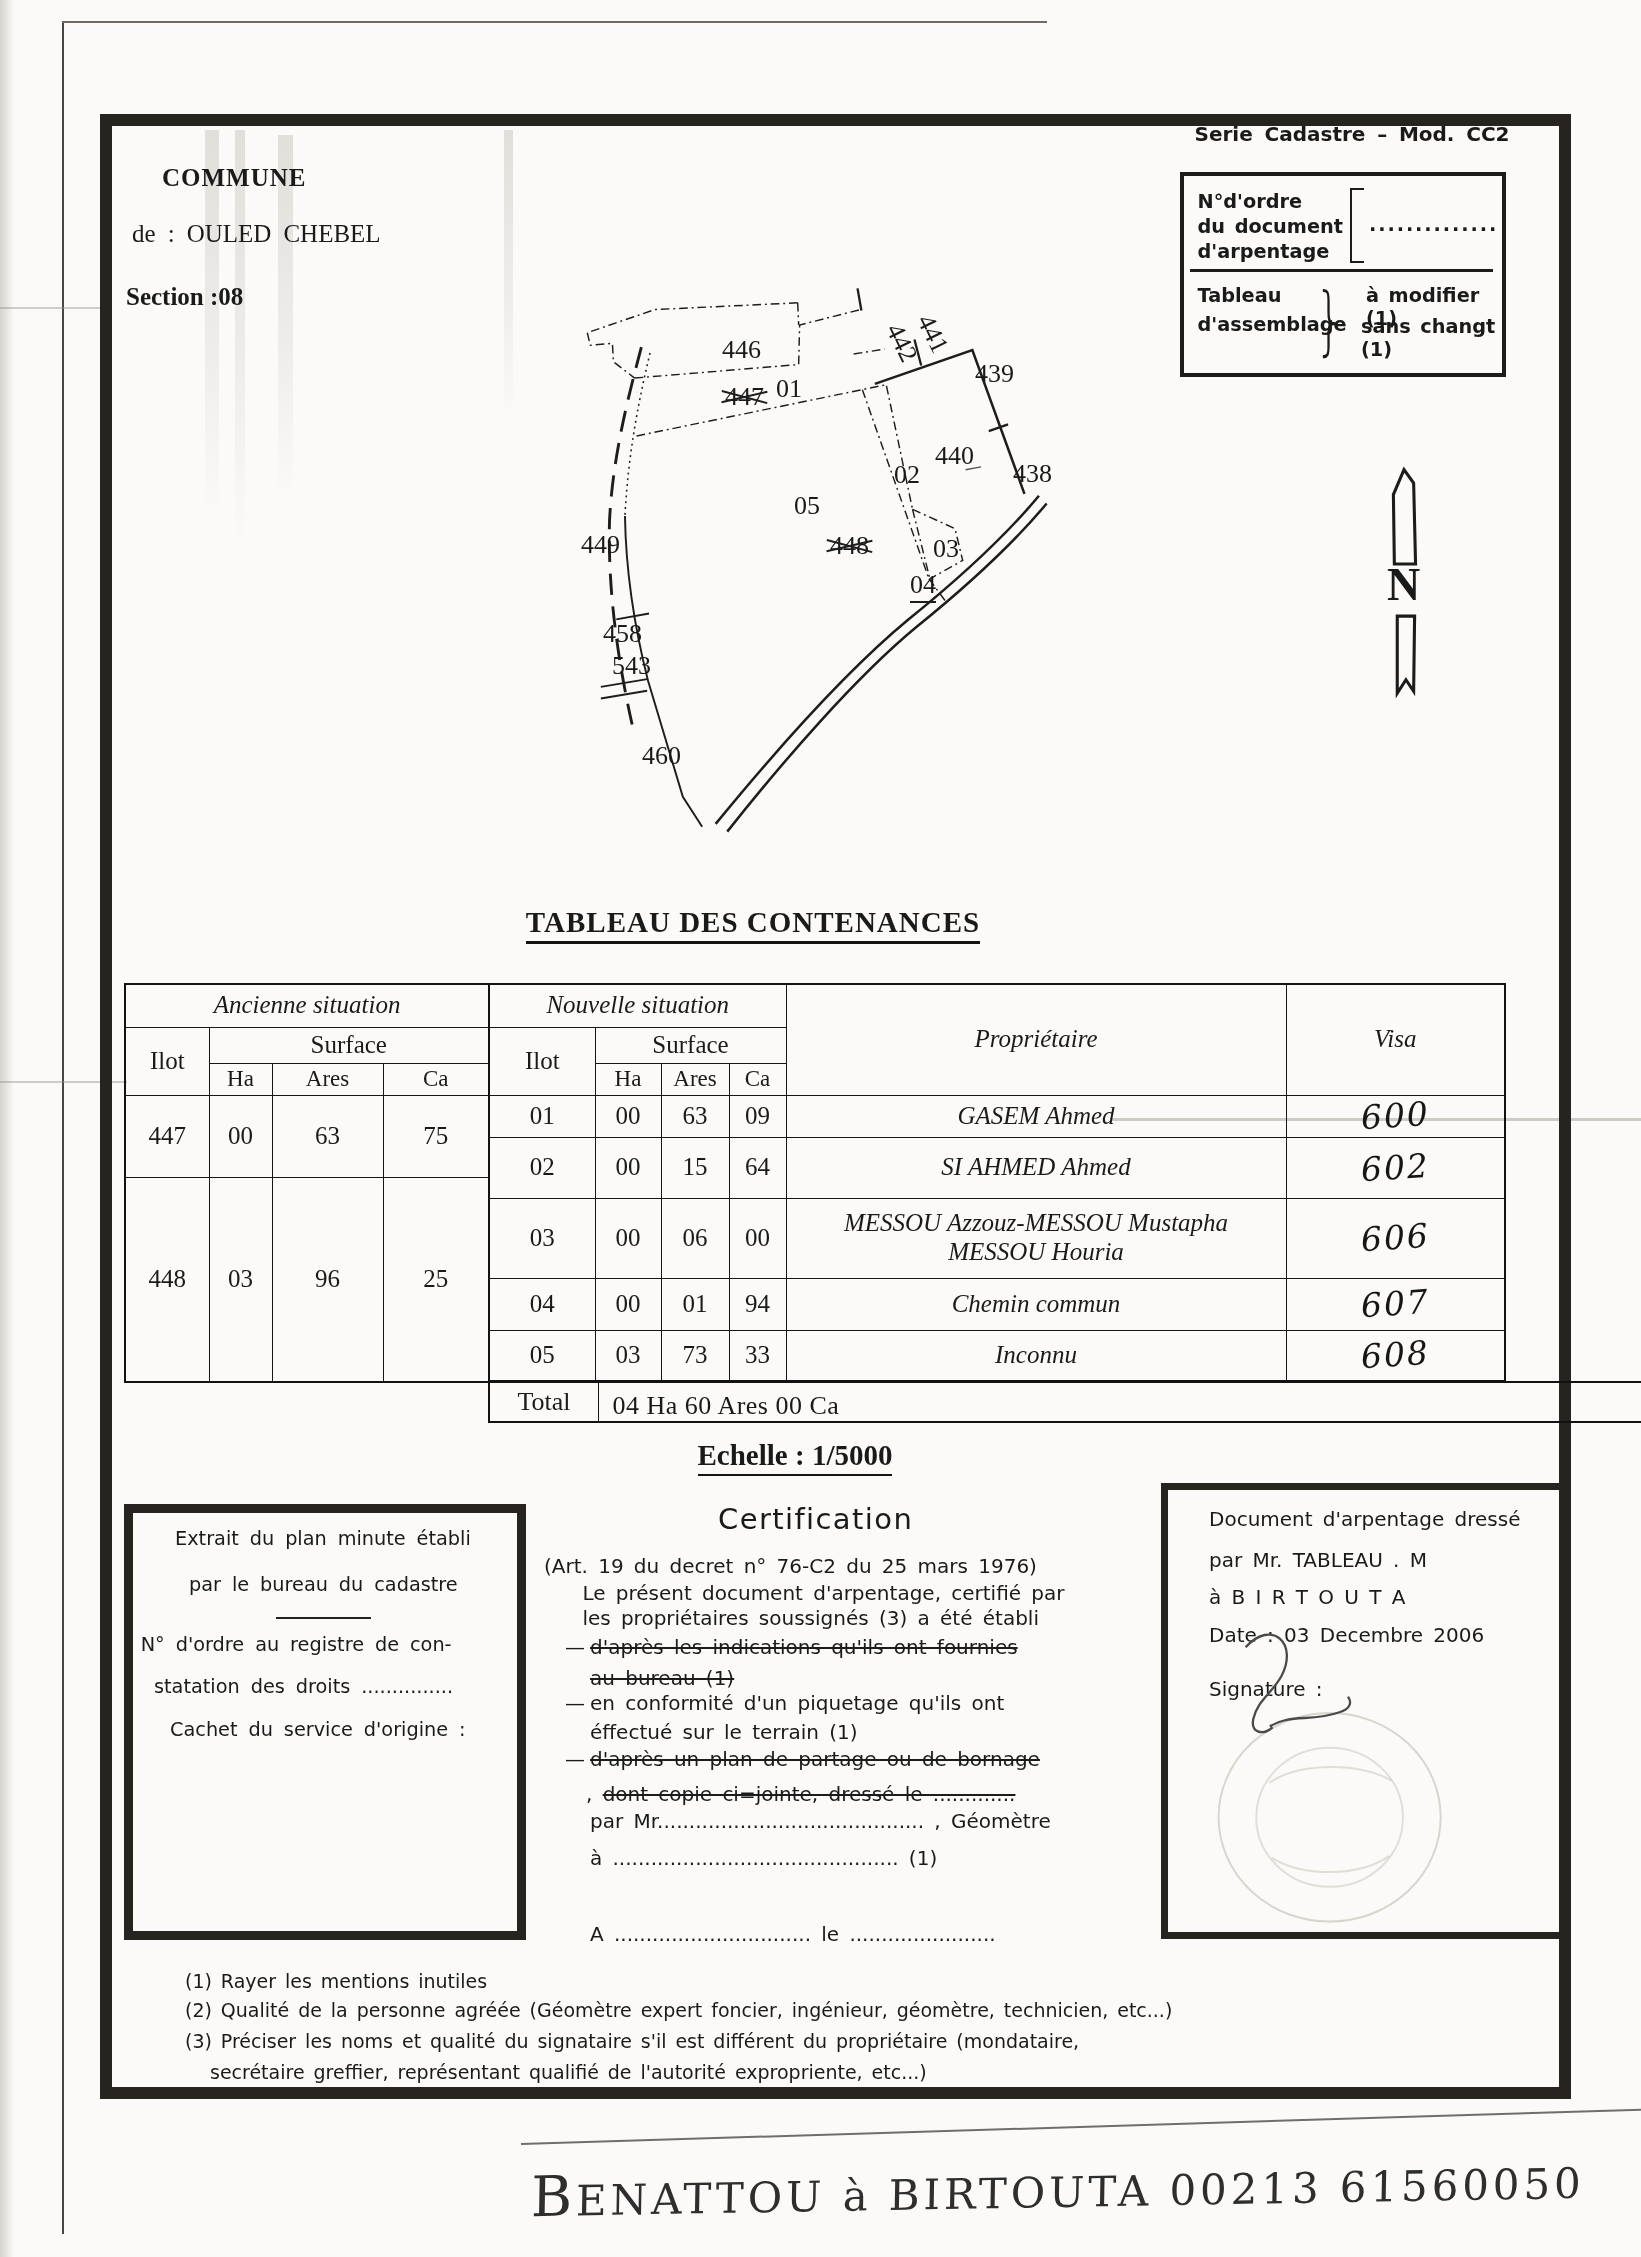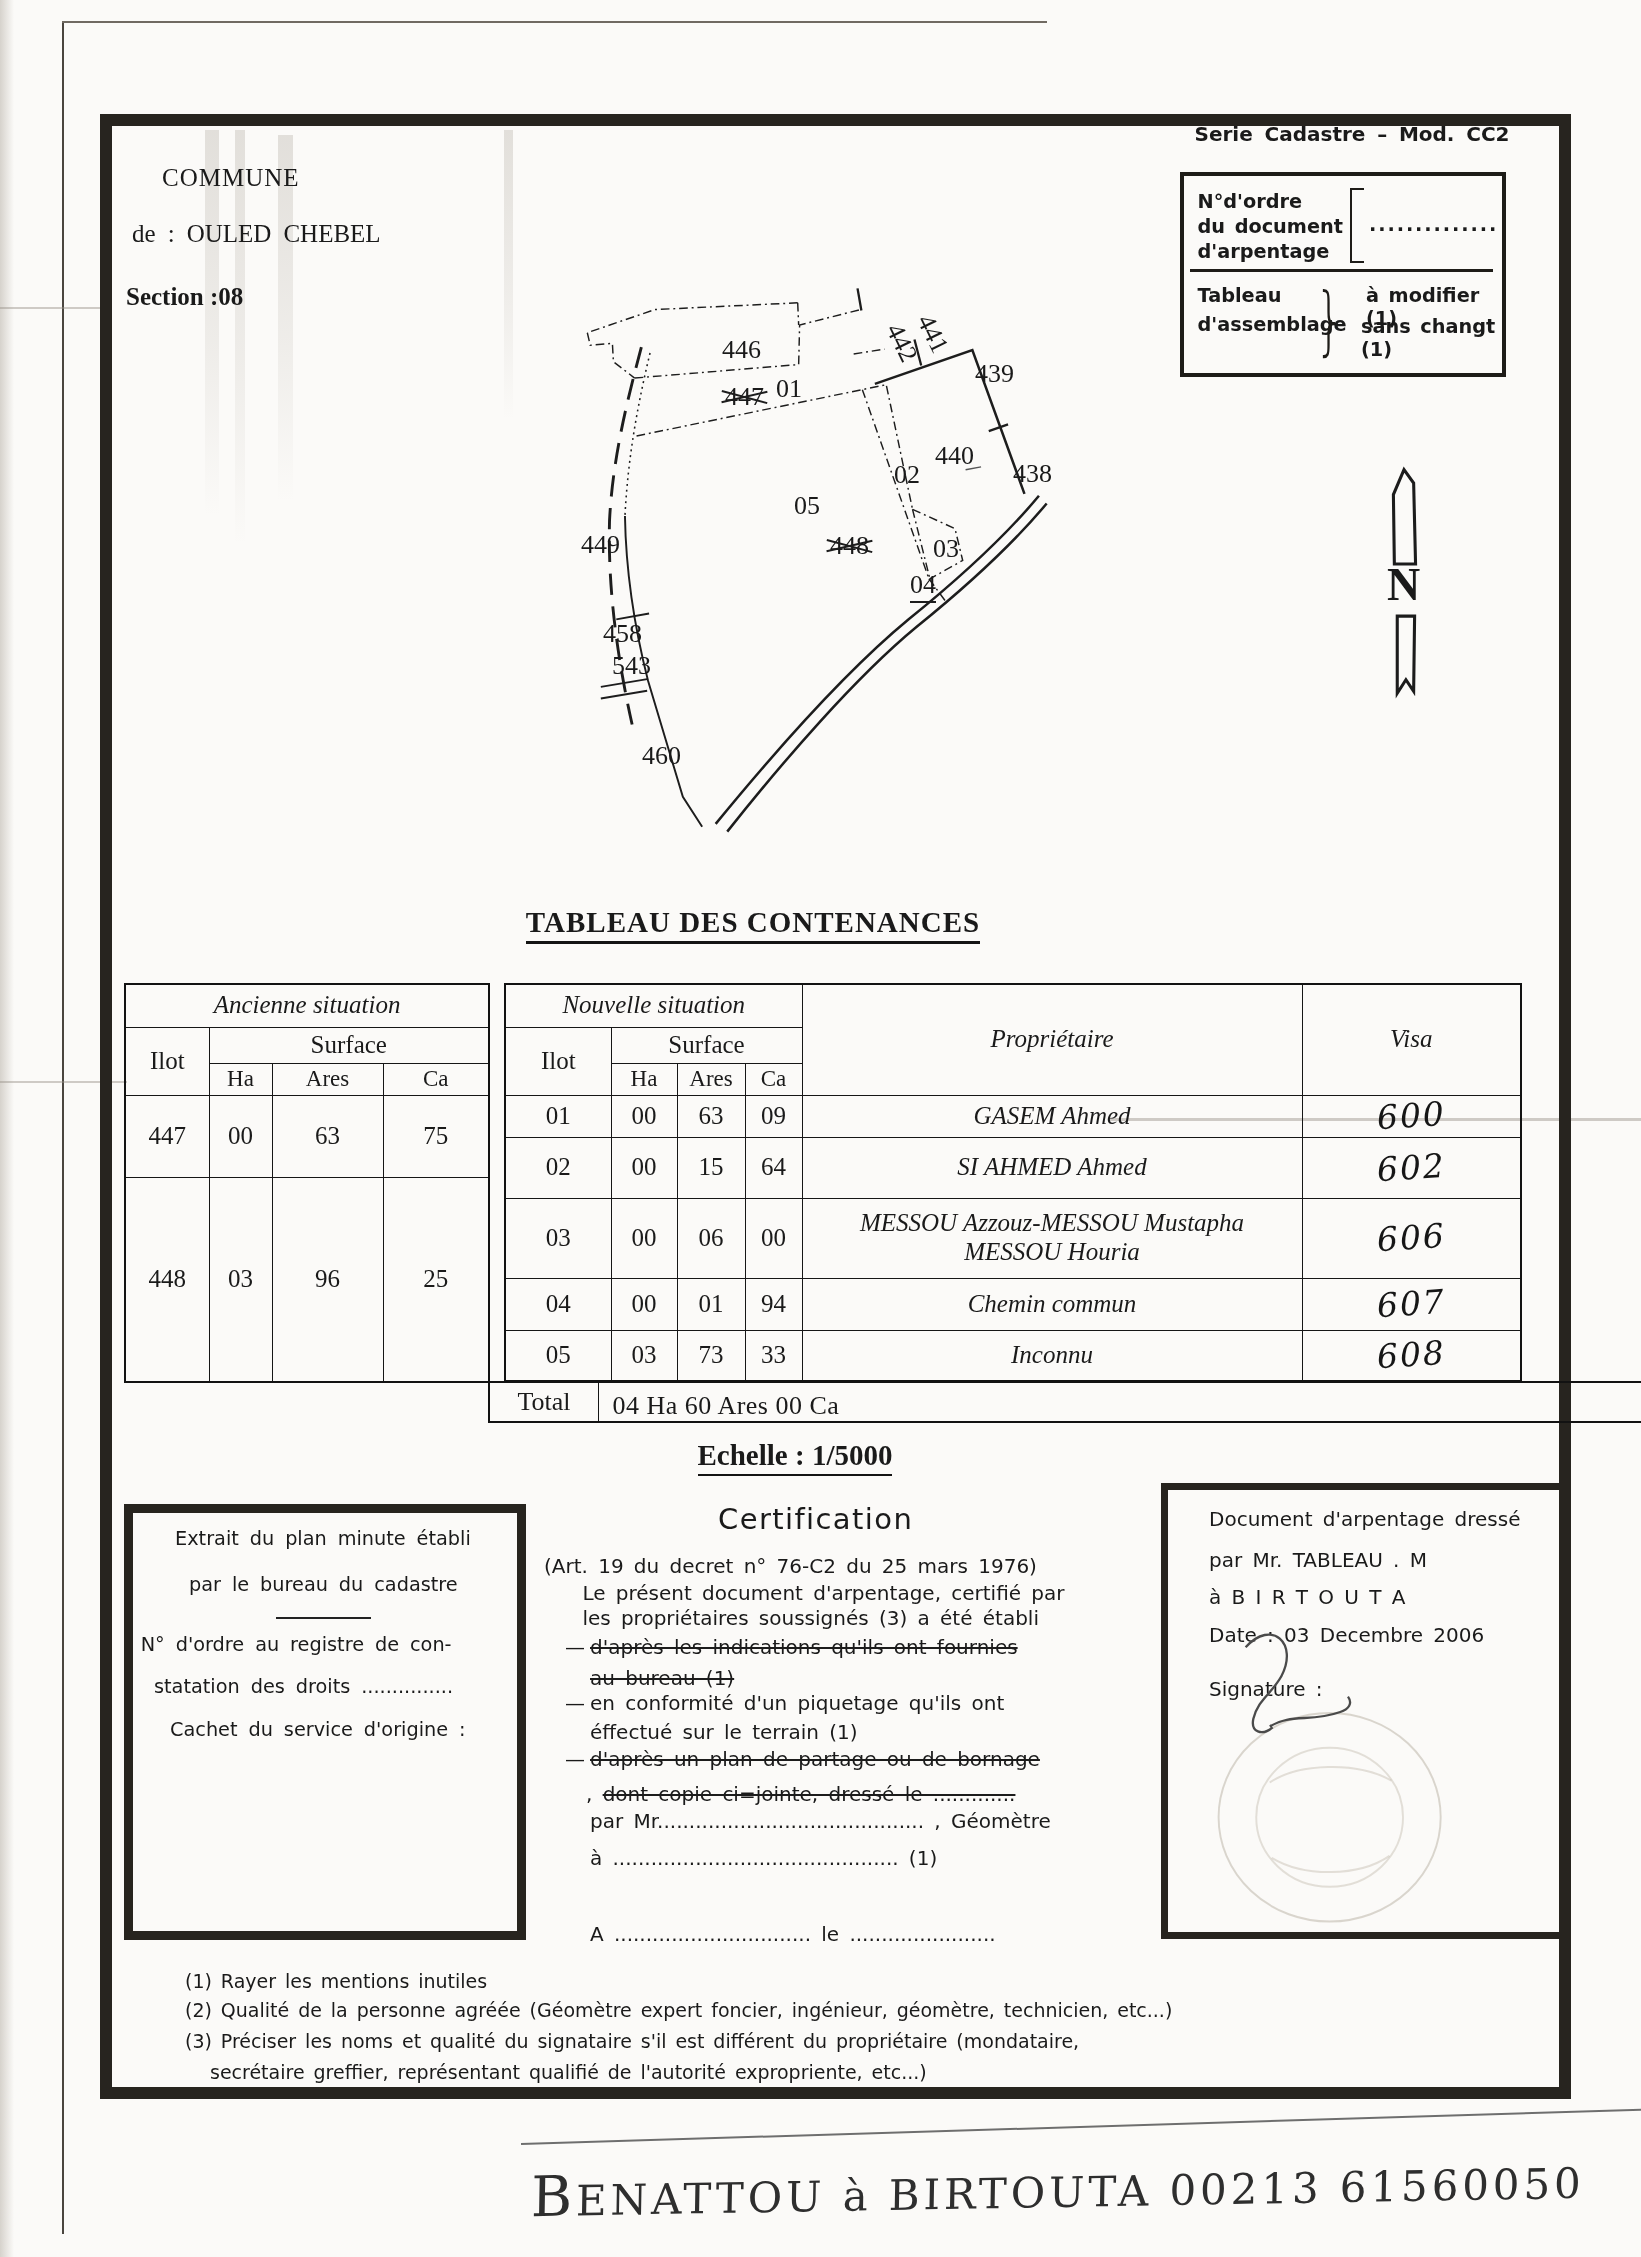--- a/index.html
+++ b/index.html
@@ -12,21 +12,21 @@
   .edge-shadow{left:0;top:0;width:13.5px;height:2257px;background:linear-gradient(to right,#d6d2cc,rgba(214,210,204,0));}
   .thin-v{left:62px;top:23px;width:1.9px;height:2211px;background:#4a453f;}
   .thin-h{left:62px;top:21px;width:985px;height:1.9px;background:#706a62;}
   .streak{background:linear-gradient(to bottom,rgba(125,115,100,.20),rgba(125,115,100,.10) 55%,rgba(125,115,100,0));}
   .fold{background:rgba(150,144,136,.45);}
 
   
   .frame{left:100px;top:114px;width:1471px;height:1985px;border:12.6px solid #27241f;box-sizing:border-box;}
 
   
-  .commune{left:162px;top:164px;font-size:25px;font-weight:400;letter-spacing:1px;}
+  .commune{left:162px;top:164px;font-size:25px;font-weight:700;letter-spacing:1px;}
   .commune-de{left:132px;top:220px;font-size:25px;word-spacing:5.8px;}
   .section{left:126px;top:283px;font-size:25px;font-weight:600;}
   .doc-title{left:406px;top:222px;width:637px;text-align:center;font-size:33px;font-weight:600;letter-spacing:0.5px;}
   .doc-title span{border-bottom:2.9px solid #141414;padding-bottom:3.9px;}
   .serie{left:1188px;top:122px;width:328px;text-align:center;font-size:20px;font-weight:bold;word-spacing:4.8px;}
 
   
   .order-box{left:1180px;top:172px;width:326px;height:205px;border:4.8px solid #1e1c18;box-sizing:border-box;}
   .order-box .t{position:absolute;font-size:19.3px;font-weight:bold;word-spacing:2.9px;}
   .ob-divider{position:absolute;left:5.8px;top:93px;width:303px;height:2.9px;background:#1e1c18;}
@@ -220,21 +220,21 @@
     <tr style="height:205px;">
       <td>448</td>
       <td>03</td>
       <td>96</td>
       <td>25</td>
     </tr>
   </tbody>
     </table>
 
   
-  <table class="ct" style="left:504px;top:983px;width:1016px;padding-left:23px;">
+  <table class="ct" style="left:488px;top:983px;width:1016px;padding-left:23px;">
     <colgroup>
         <col style="width:106px">
         <col style="width:66px">
         <col style="width:68px">
         <col style="width:57px">
         <col style="width:500px">
         <col style="width:219px">
       </colgroup>
     <tbody>
         <tr style="height:43px;">

